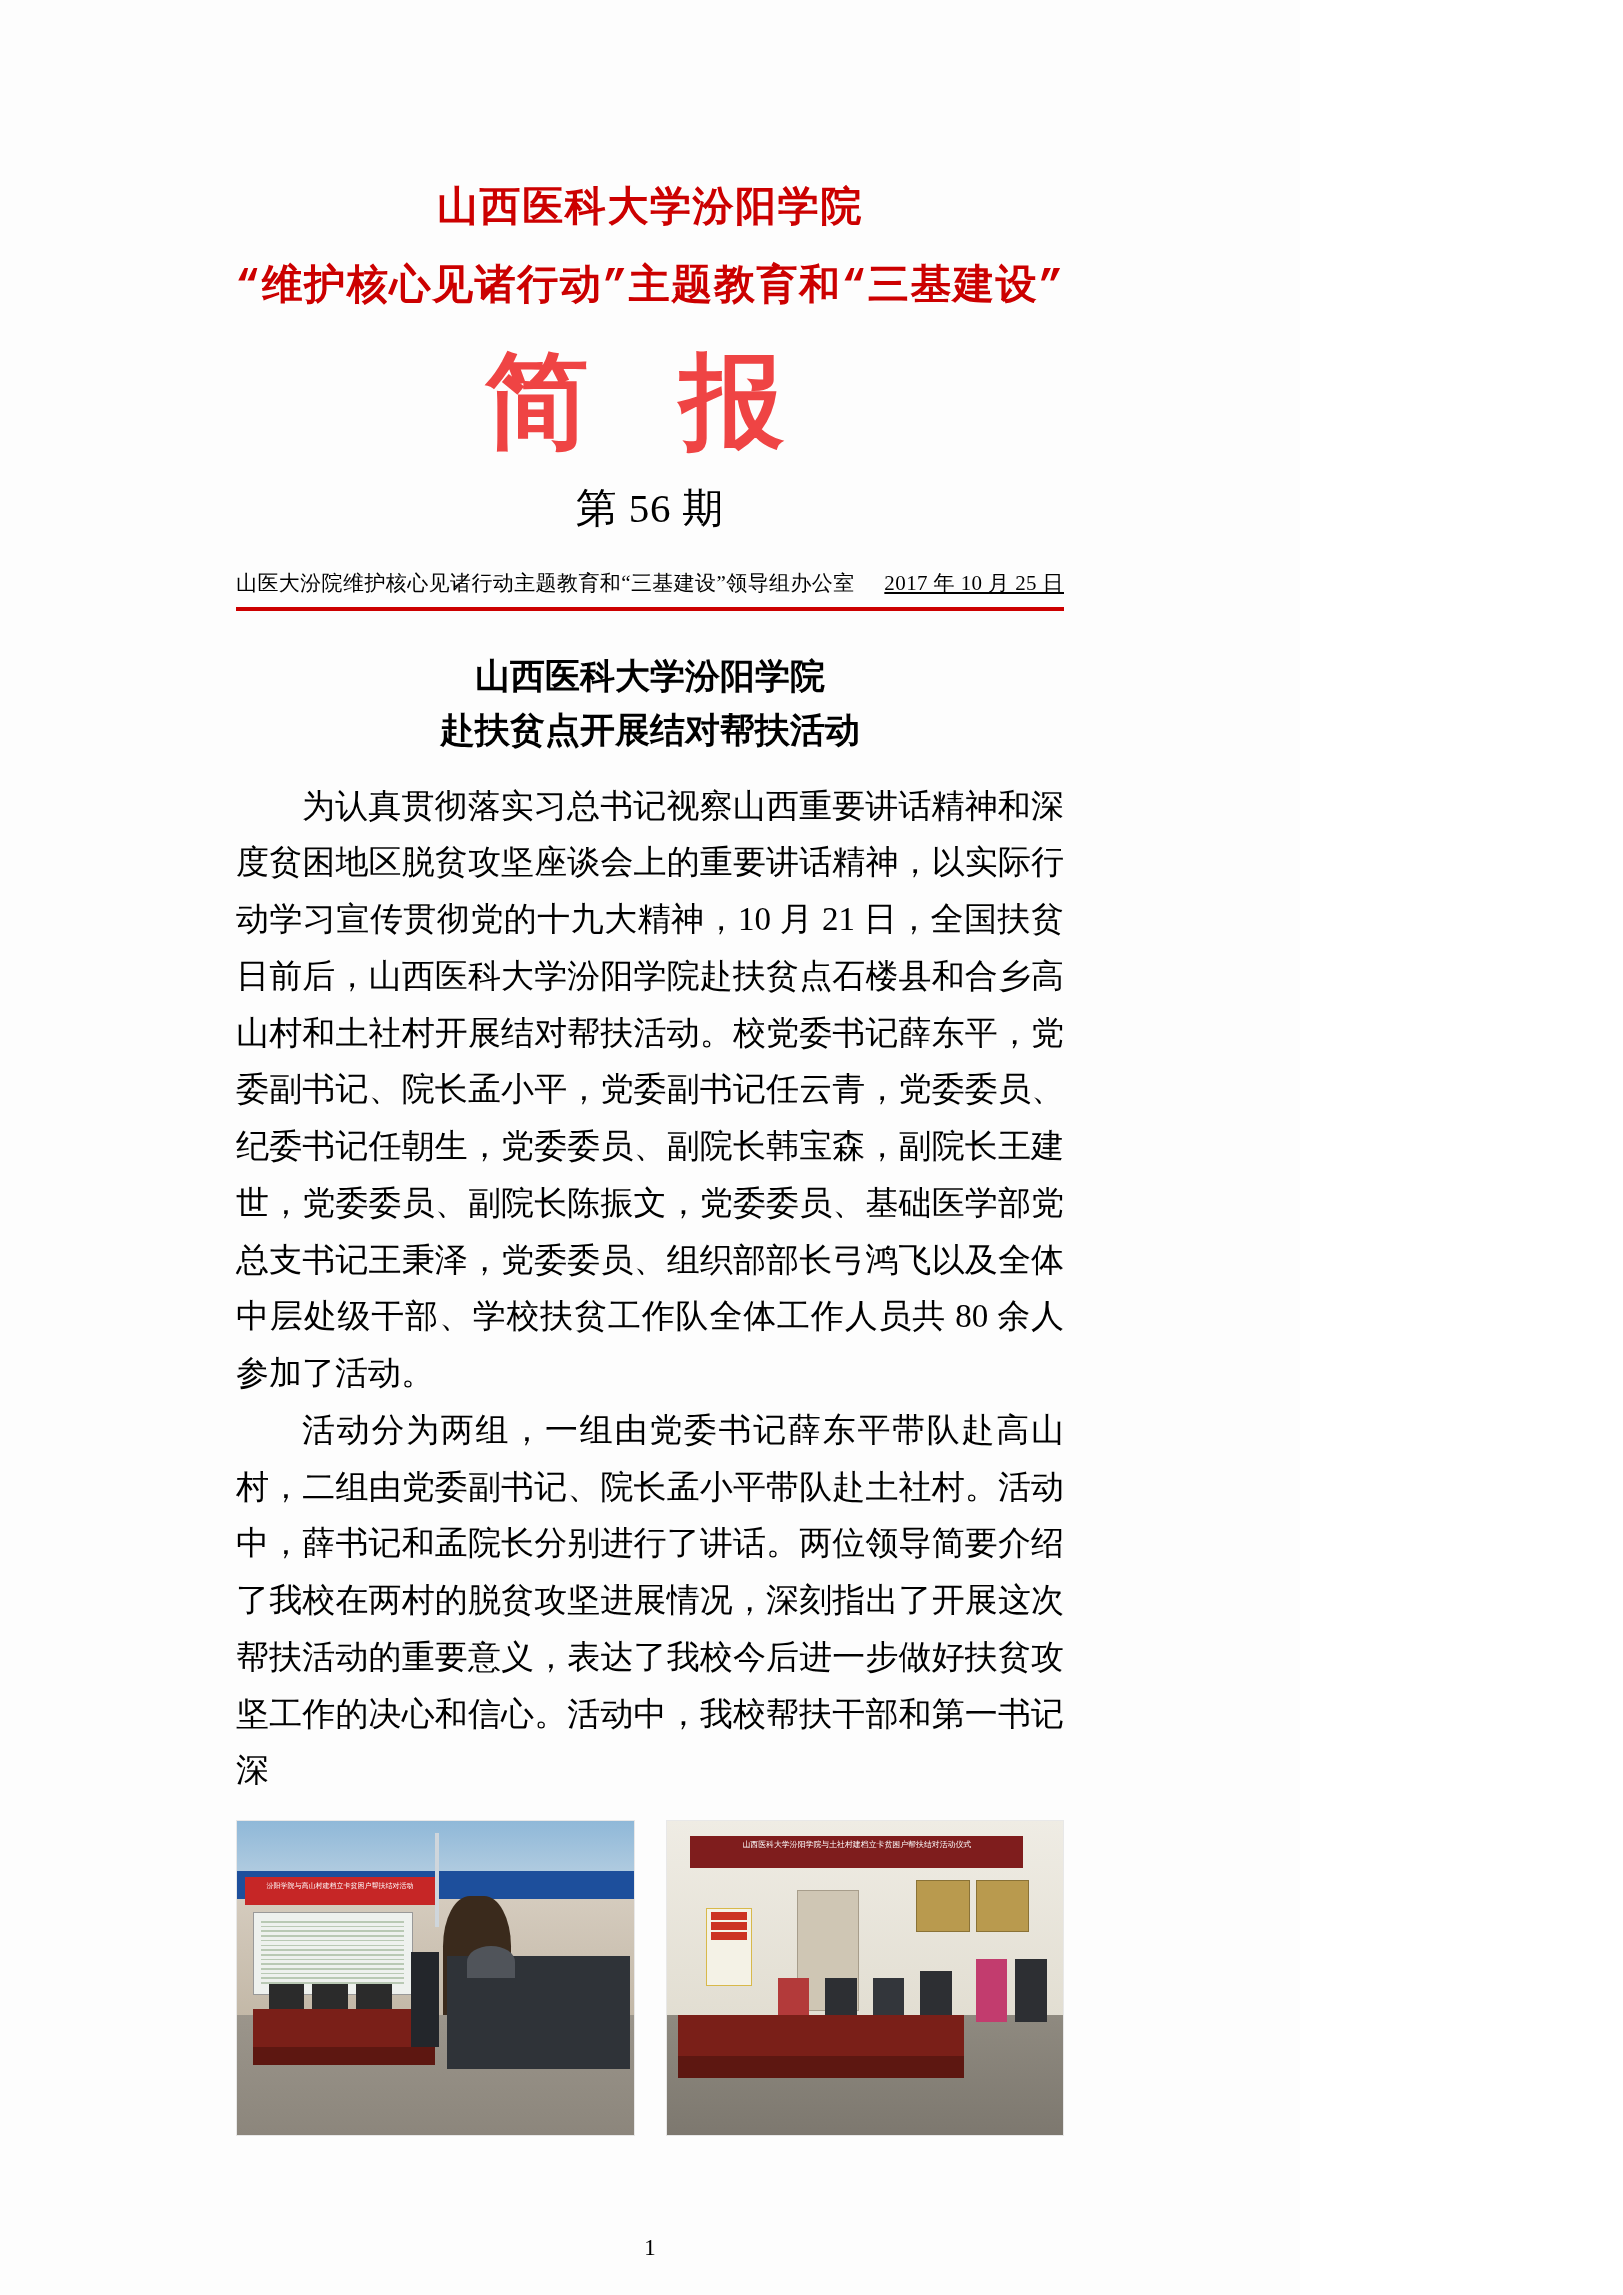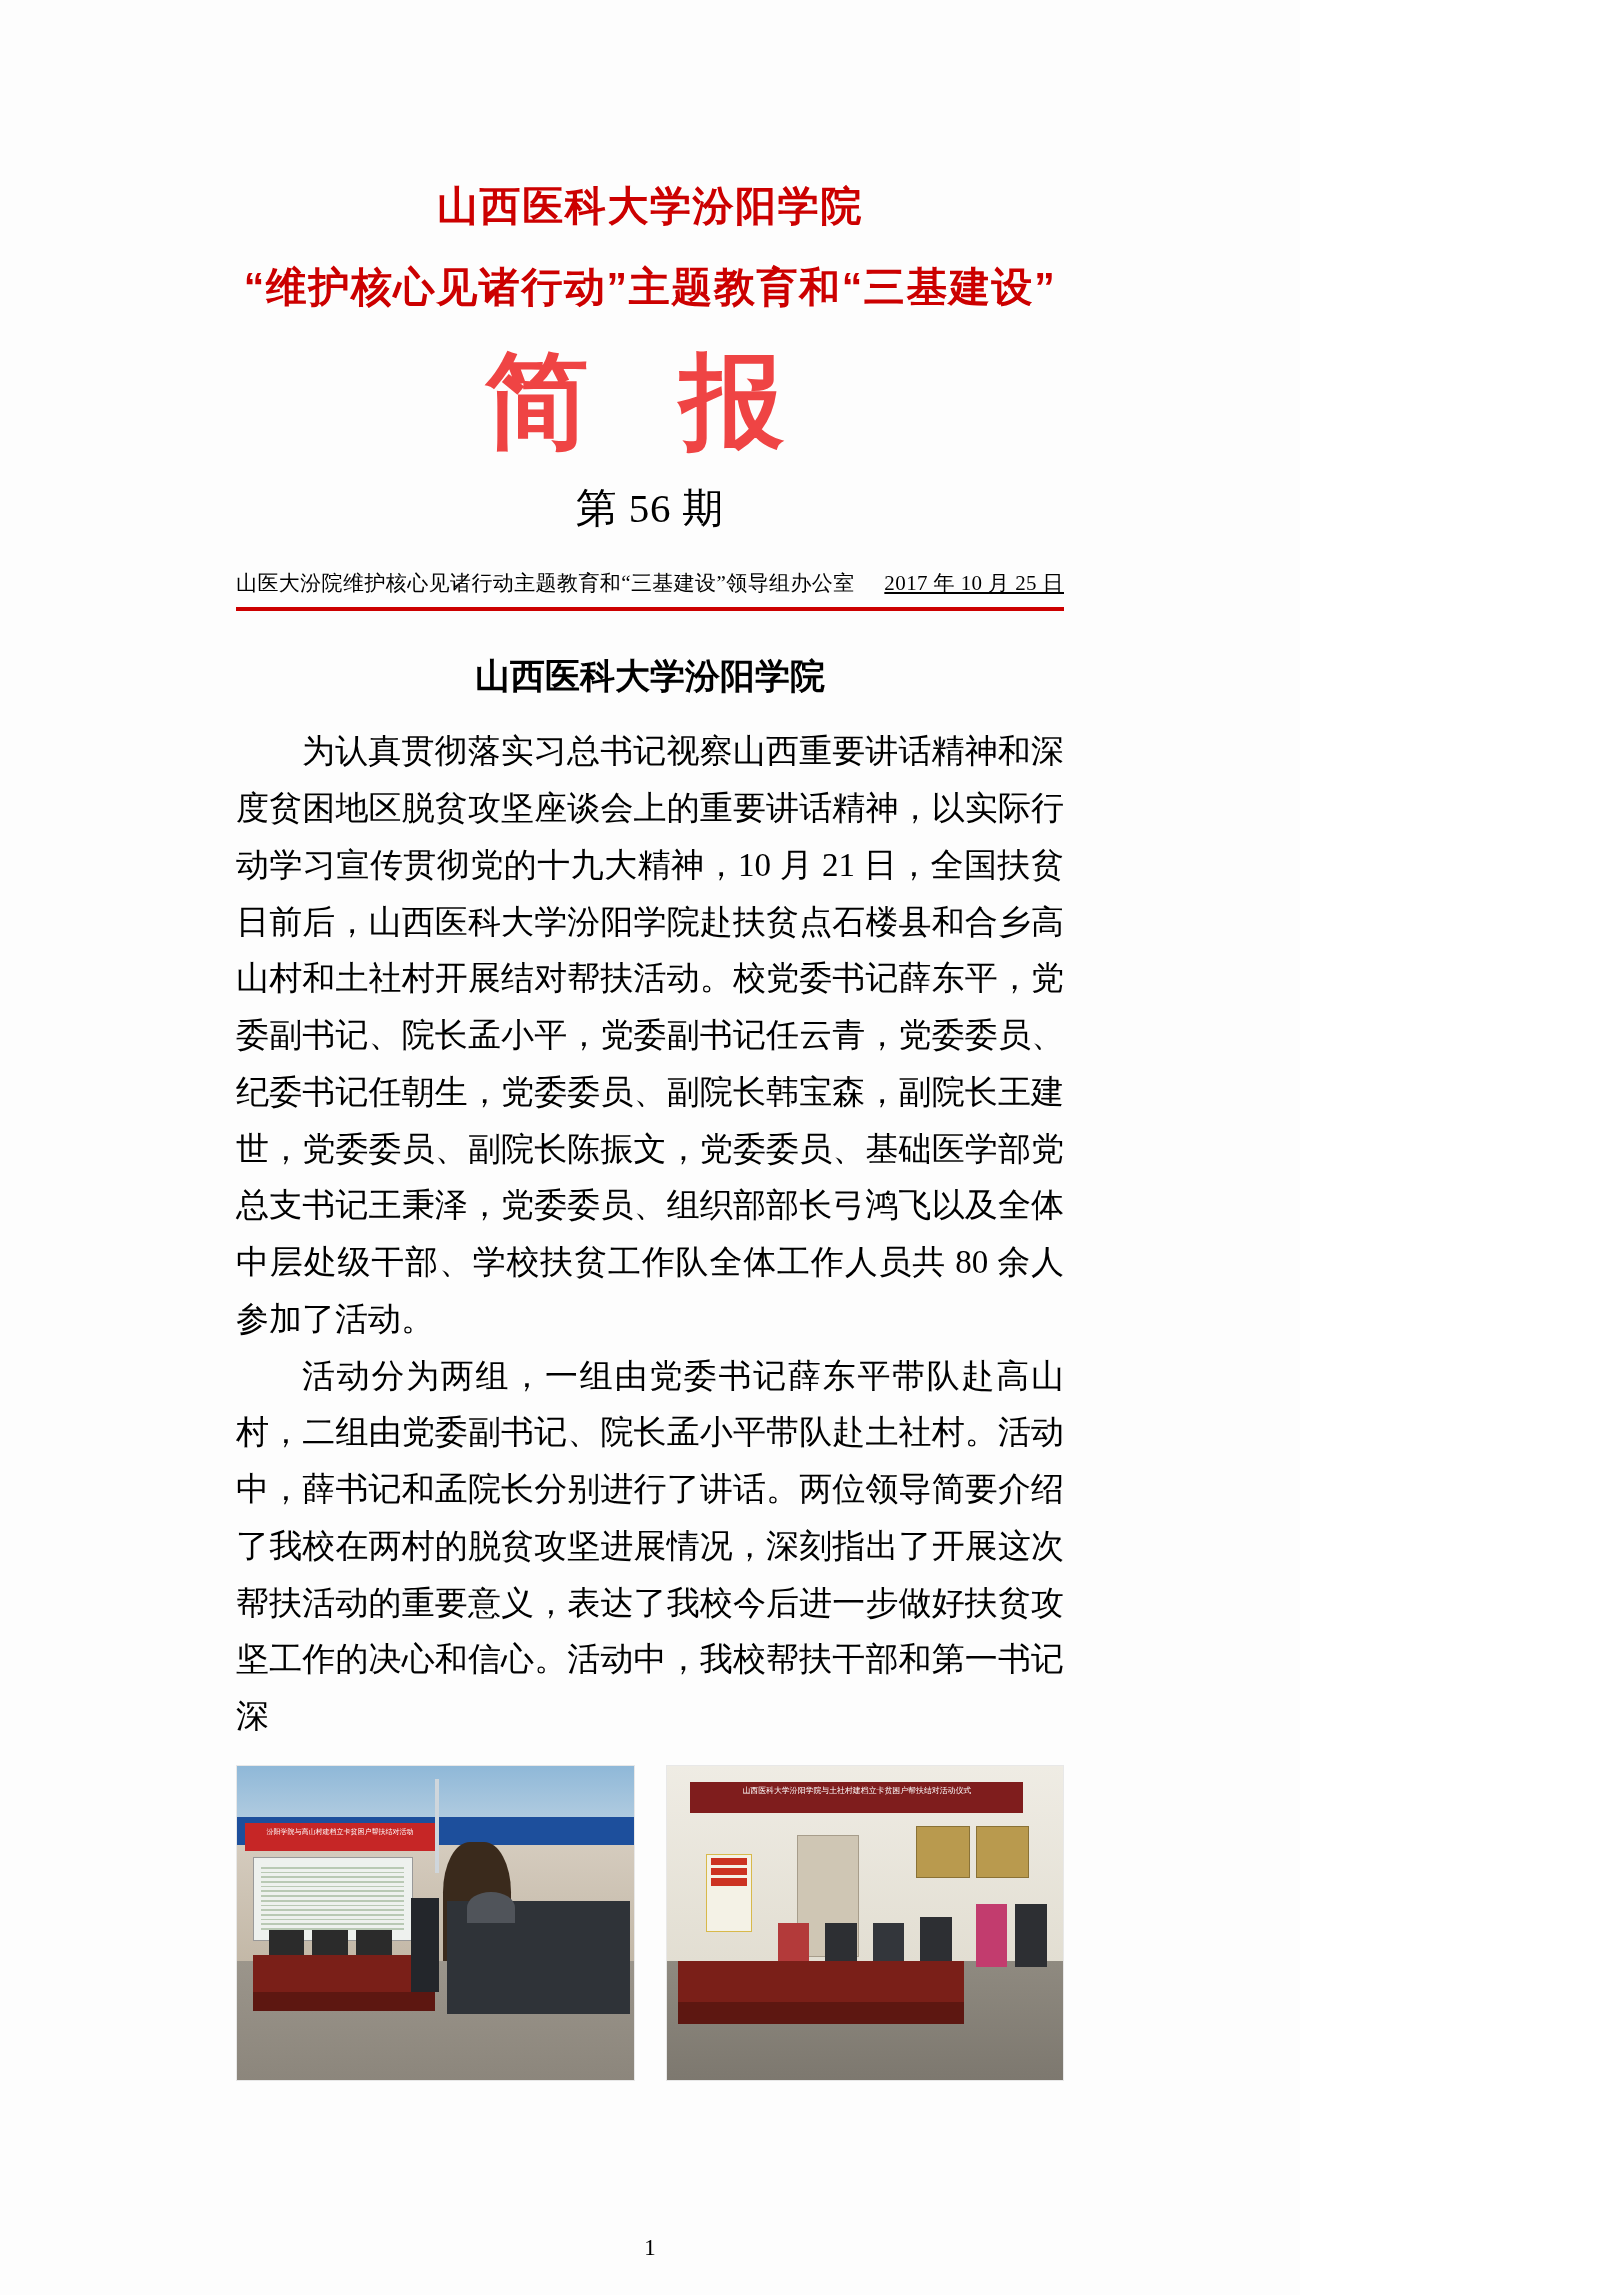--- a/index.html
+++ b/index.html
@@ -29,21 +29,21 @@
   .mast-line1 {
     color: #cc0000;
     font-family: "Liberation Sans", "DejaVu Sans", sans-serif;
     font-weight: bold;
     font-size: 41px;
     letter-spacing: 1.6px;
     line-height: 1.25;
   }
   .mast-line2 {
     color: #cc0000;
-    font-family: Liberation Sans, sans-serif;
+    font-family: Liberation Mono, monospace;
     font-weight: bold;
     font-size: 41px;
     letter-spacing: 1.6px;
     margin-top: 30px;
     line-height: 1.25;
   }
   .mast-big {
     color: #ef4444;
     font-family: "Liberation Sans", "DejaVu Sans", sans-serif;
     font-weight: bold;
@@ -163,20 +163,21 @@
   </div>
 
   <div class="rule-row">
     <div class="rule-left">山医大汾院维护核心见诸行动主题教育和“三基建设”领导组办公室</div>
     <div class="rule-right">2017 年 10 月 25 日</div>
   </div>
   <div class="red-rule"></div>
 
   <div class="article-title">
     <div>山西医科大学汾阳学院</div>
+    <div>赴扶贫点开展结对帮扶活动</div>
   </div>
 
   <div class="body-text">
     <p>为认真贯彻落实习总书记视察山西重要讲话精神和深度贫困地区脱贫攻坚座谈会上的重要讲话精神，以实际行动学习宣传贯彻党的十九大精神，10 月 21 日，全国扶贫日前后，山西医科大学汾阳学院赴扶贫点石楼县和合乡高山村和土社村开展结对帮扶活动。校党委书记薛东平，党委副书记、院长孟小平，党委副书记任云青，党委委员、纪委书记任朝生，党委委员、副院长韩宝森，副院长王建世，党委委员、副院长陈振文，党委委员、基础医学部党总支书记王秉泽，党委委员、组织部部长弓鸿飞以及全体中层处级干部、学校扶贫工作队全体工作人员共 80 余人参加了活动。</p>
     <p>活动分为两组，一组由党委书记薛东平带队赴高山村，二组由党委副书记、院长孟小平带队赴土社村。活动中，薛书记和孟院长分别进行了讲话。两位领导简要介绍了我校在两村的脱贫攻坚进展情况，深刻指出了开展这次帮扶活动的重要意义，表达了我校今后进一步做好扶贫攻坚工作的决心和信心。活动中，我校帮扶干部和第一书记深</p>
   </div>
 
   <div class="photos">
     <div class="photo">
       <div class="p1-sky"></div>

